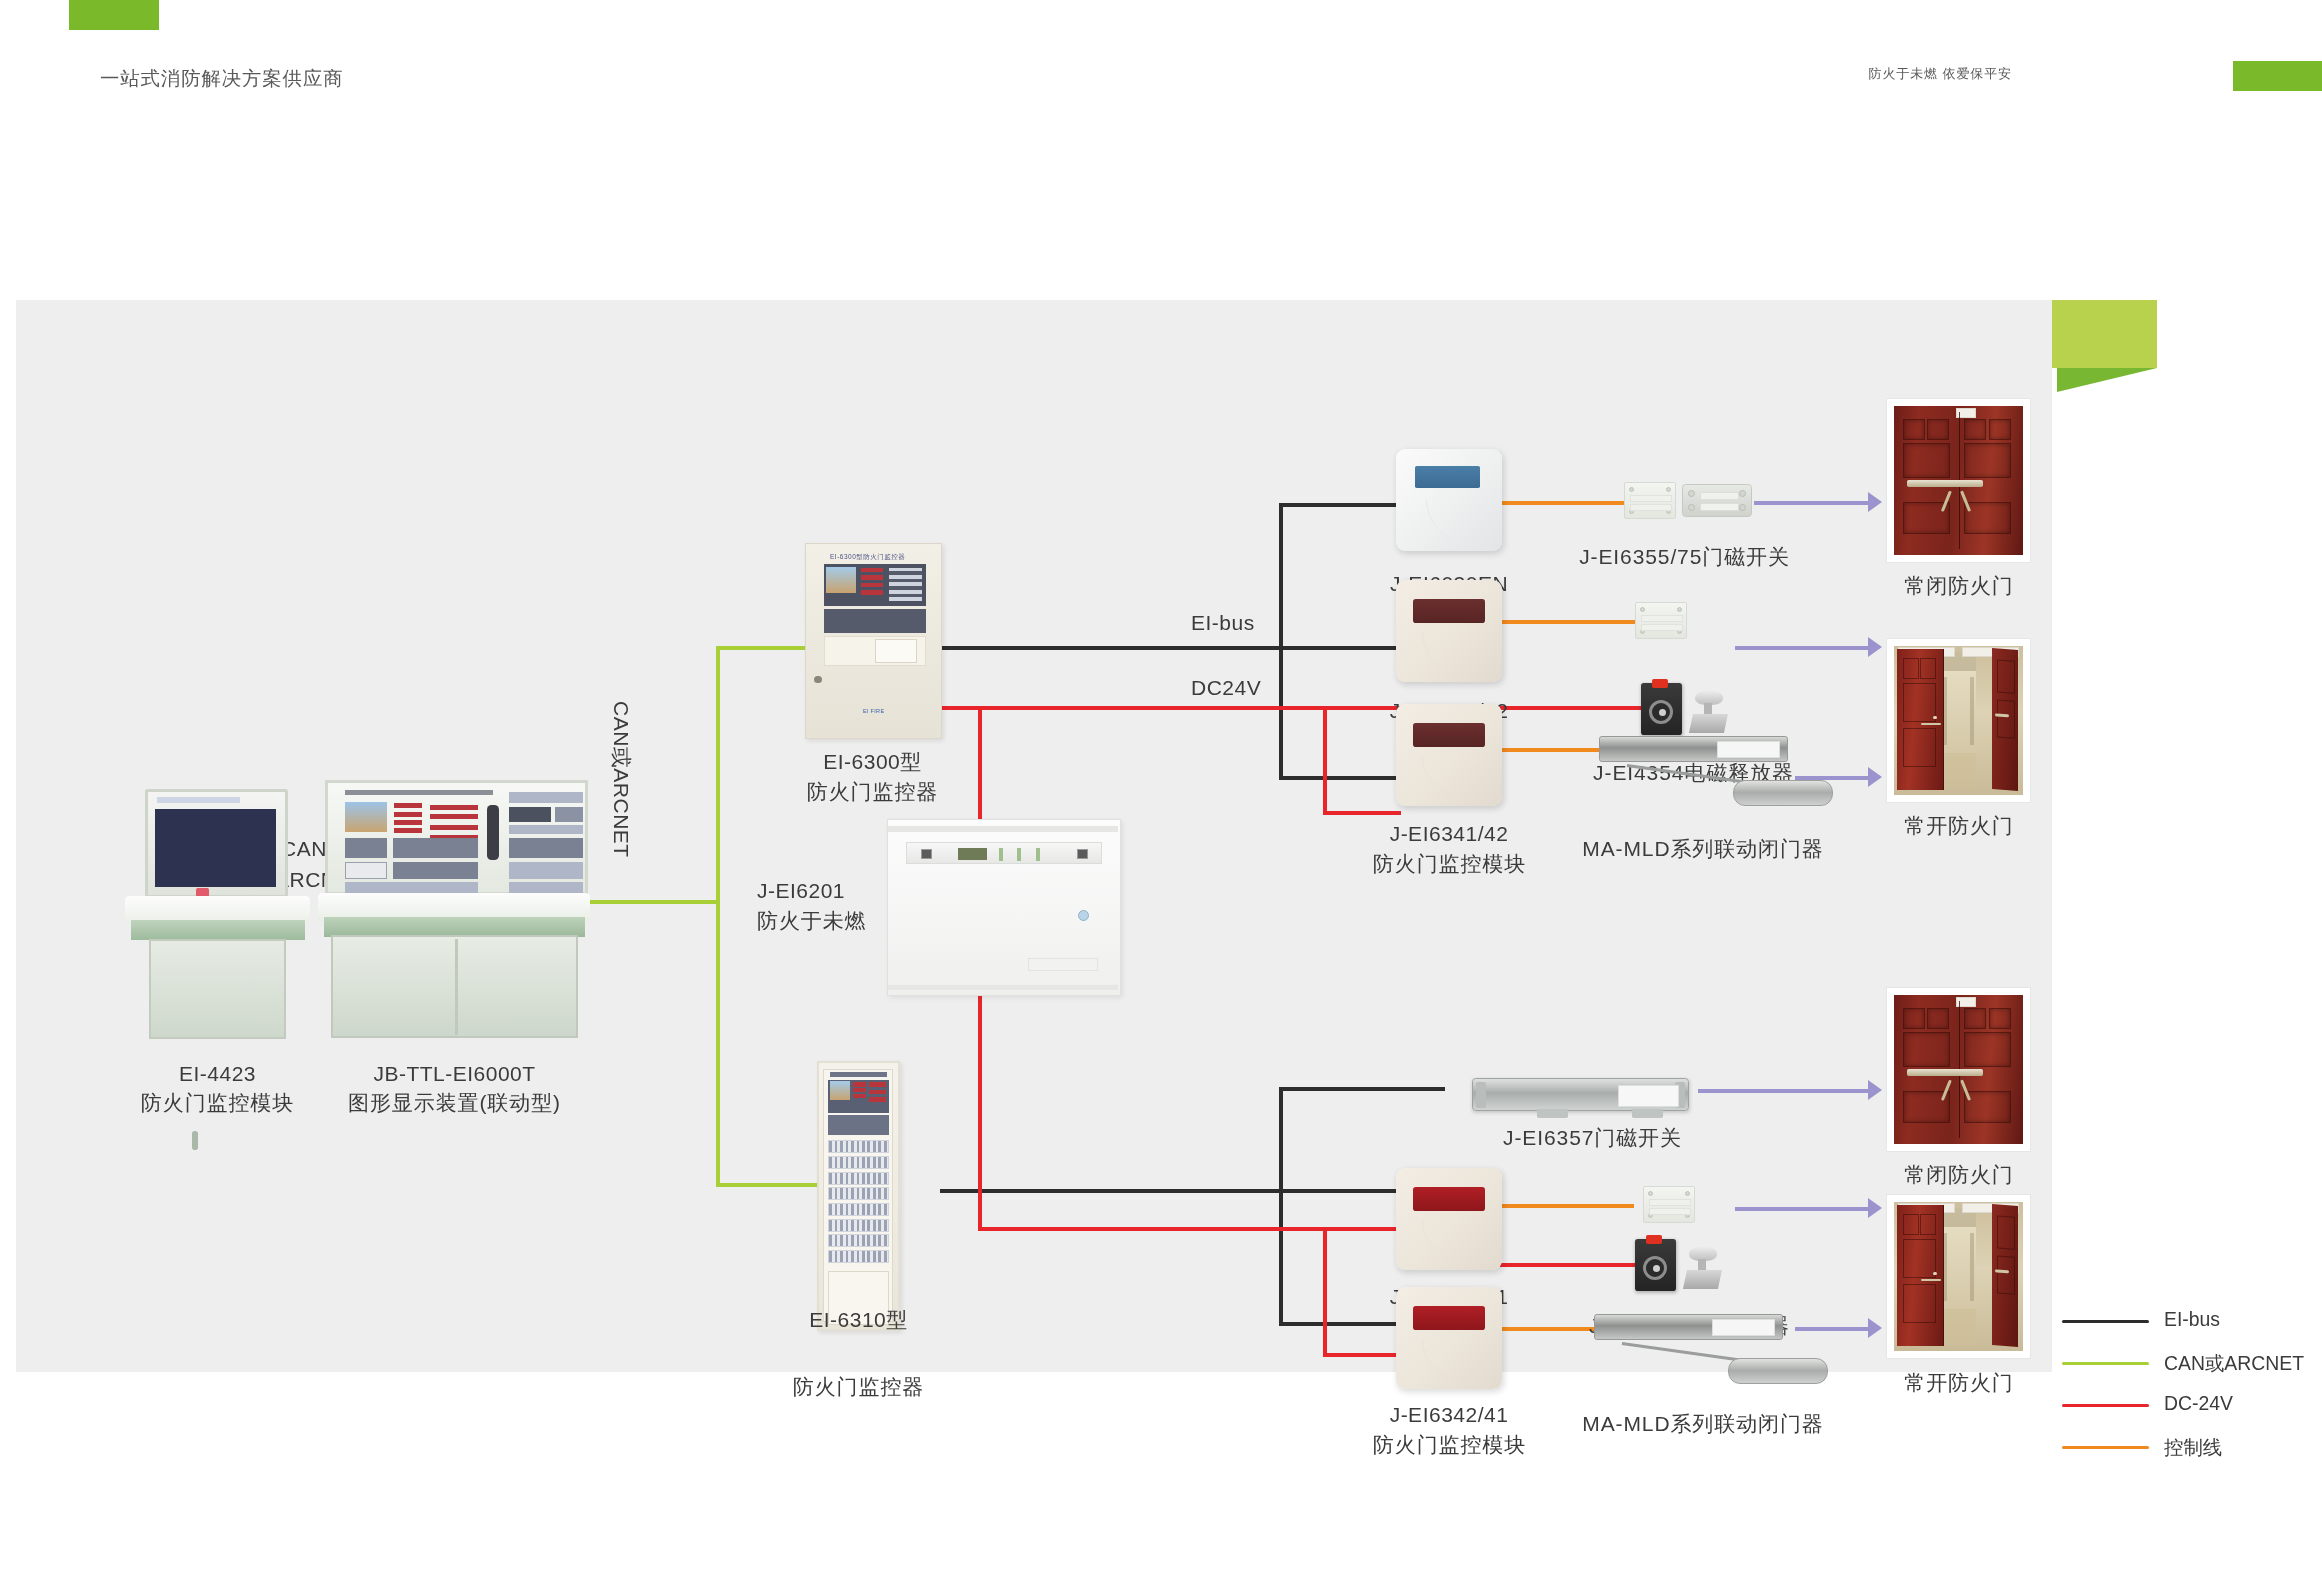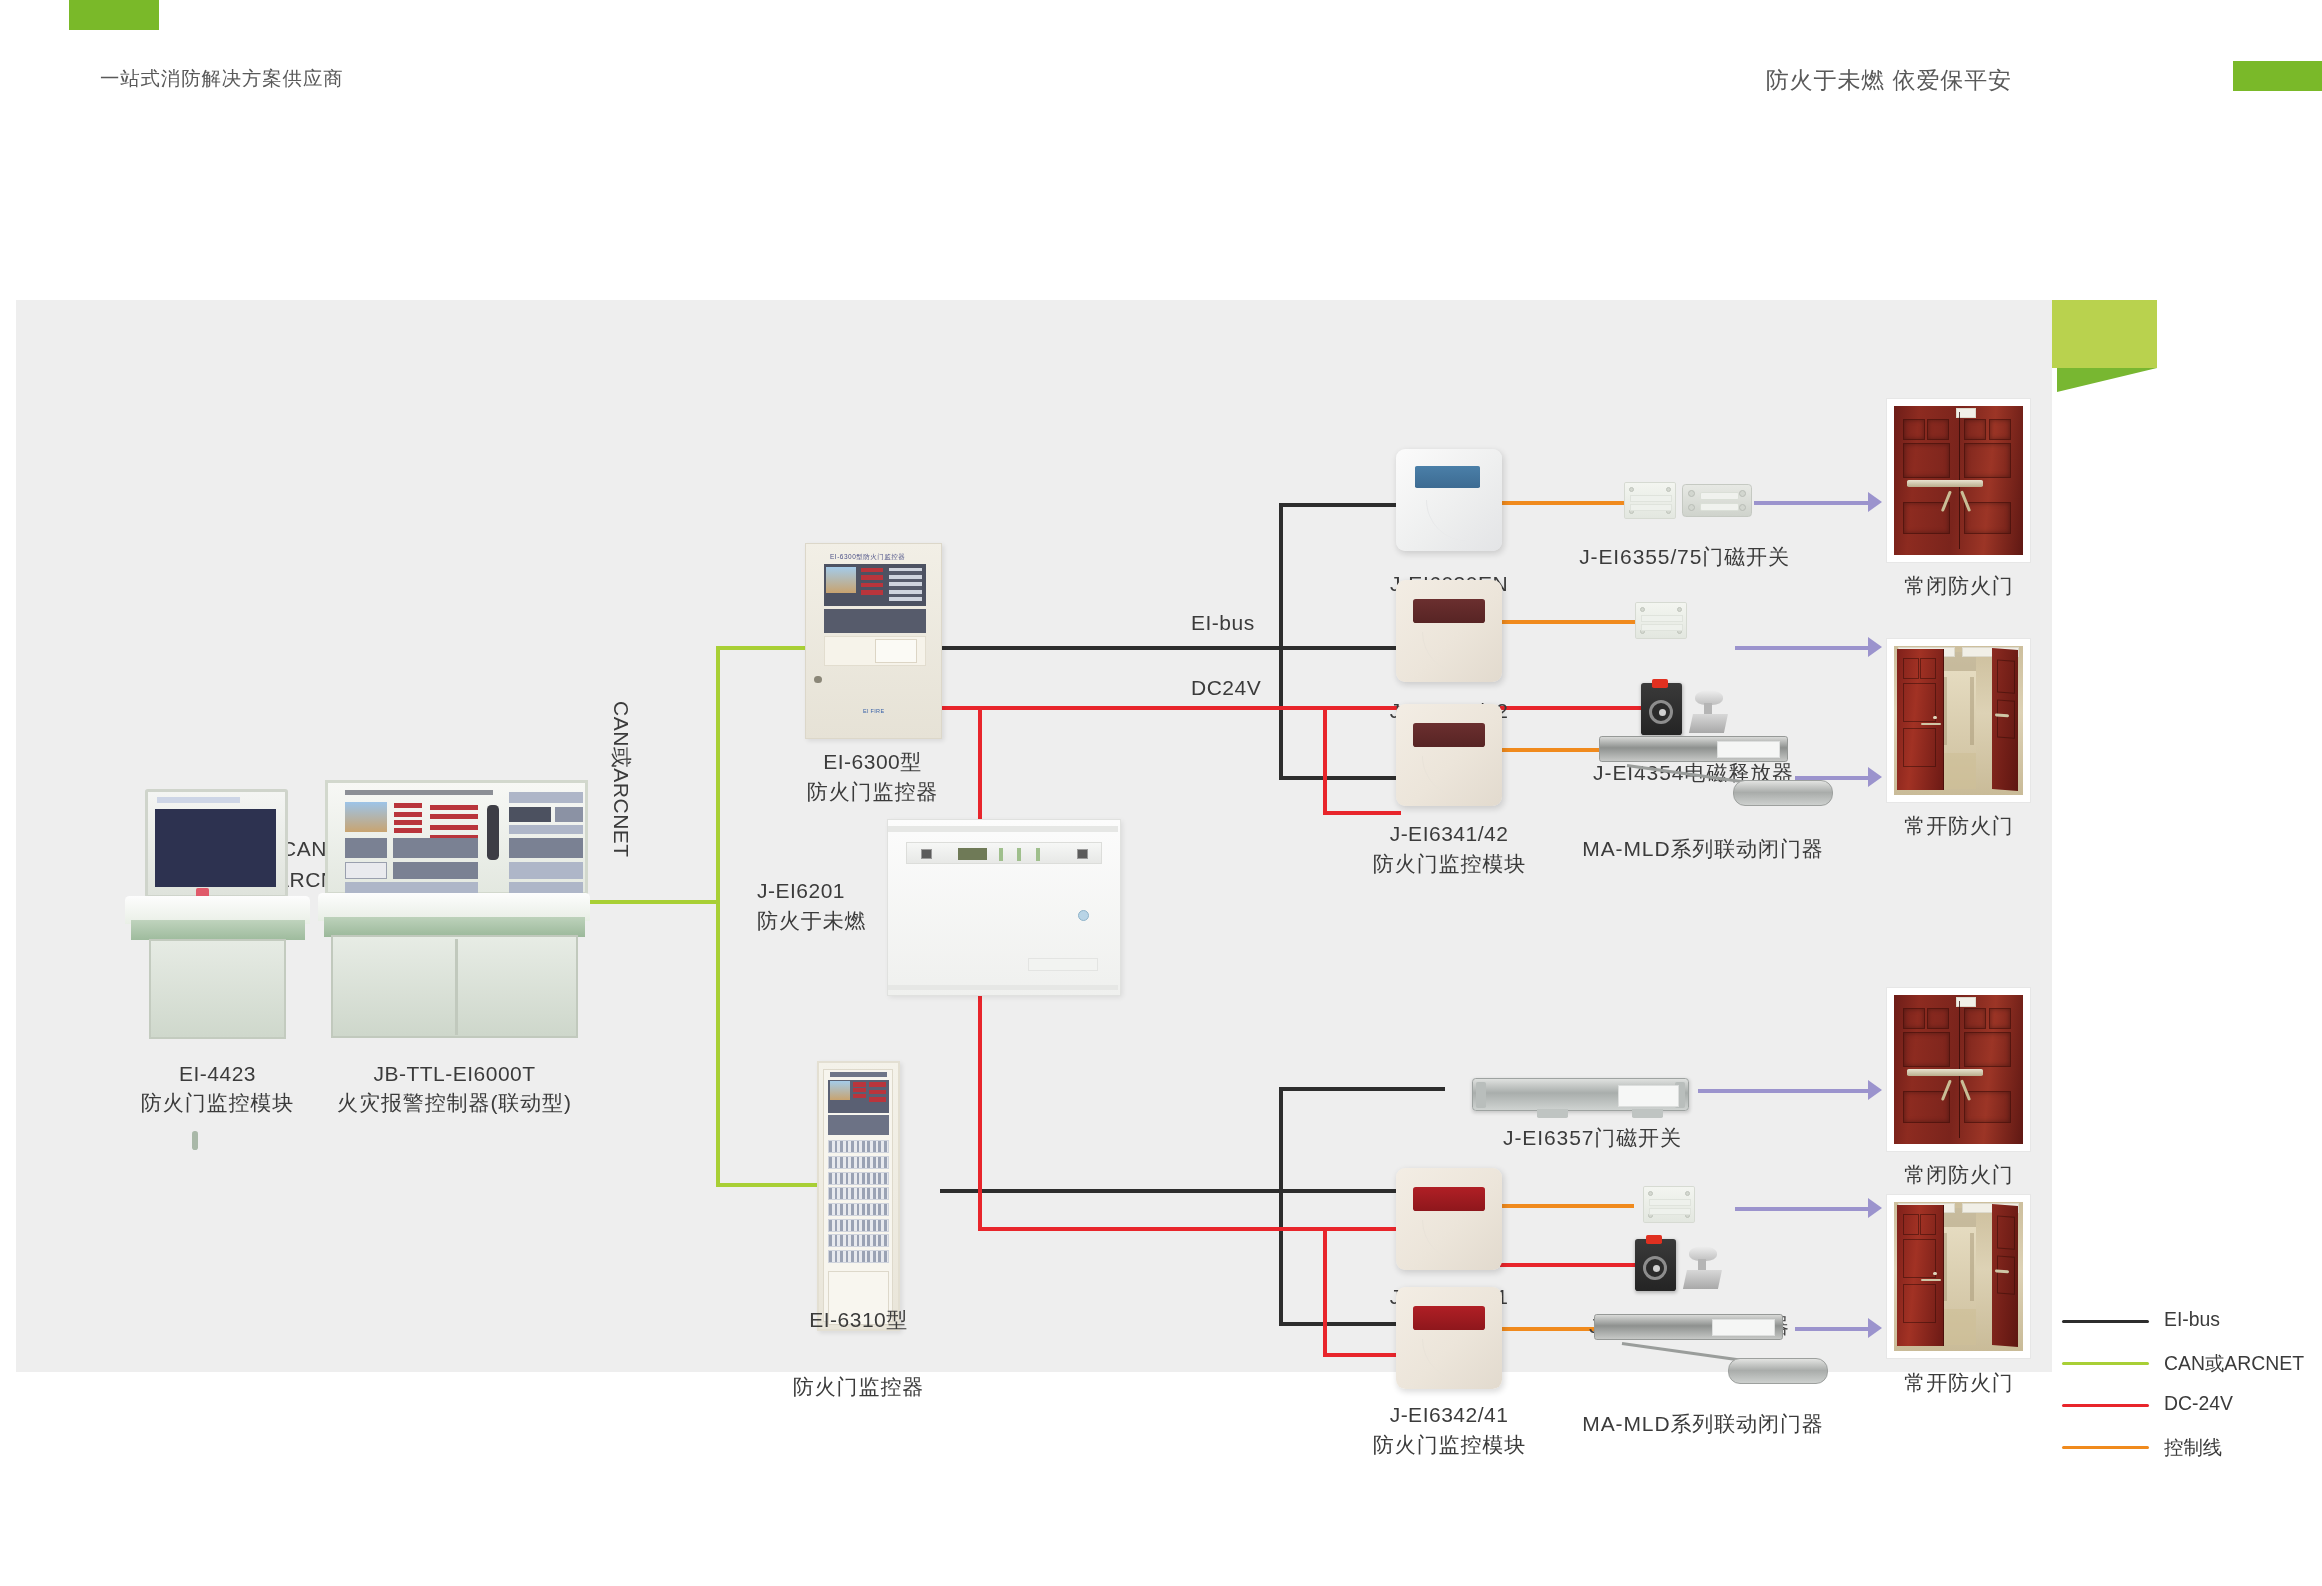--- a/index.html
+++ b/index.html
@@ -4,21 +4,21 @@
 <style>
   html,body{margin:0;padding:0;}
   body{
     width:2322px;height:1587px;
     background:#ffffff;
     font-family:"Liberation Sans","DejaVu Sans",sans-serif;
     overflow:hidden;position:relative;
   }
   #header-green-left{position:absolute;left:69px;top:0;width:90px;height:29.5px;background:#7ab929;}
   #header-tagline{position:absolute;left:100px;top:65px;font-size:19.4px;color:#595959;letter-spacing:0.9px;}
-  #header-slogan{position:absolute;right:310px;top:65px;font-size:23px;color:#595959;letter-spacing:0.9px;white-space:nowrap;}
+  #header-slogan{position:absolute;right:310px;top:65px;font-size:13px;color:#595959;letter-spacing:0.9px;white-space:nowrap;}
   #header-green-right{position:absolute;left:2233px;top:61px;width:89px;height:29.5px;background:#7ab929;}
 
   
   #diagram-panel{
     position:absolute;left:15.7px;top:300px;width:2036px;height:1072px;
     background:#eeeeee;
   }
   #title-banner{
     position:absolute;left:15.7px;top:300px;width:2141px;height:68px;
     background:#b9d24e;
@@ -332,21 +332,21 @@
     <div class="e6k-blk" style="left:181px;top:55px;width:74px;height:20px;"></div>
     <div class="e6k-key" style="left:181px;top:79px;width:74px;height:16.6px;"></div>
     <div class="e6k-key" style="left:181px;top:99px;width:74px;height:11px;"></div>
   </div>
   <div id="ei6000t-desk"></div>
   <div id="ei6000t-skirt"></div>
   <div id="ei6000t-cab"></div>
   <div id="ei6000t-div"></div>
 </div>
 <div class="lbl lbl-en" style="left:309px;top:1060px;width:291px;">JB-TTL-EI6000T</div>
-<div class="lbl lbl-cn" style="left:309px;top:1089px;width:291px;">火灾报警控制器(联动型)</div>
+<div class="lbl lbl-cn" style="left:309px;top:1089px;width:291px;">图形显示装置(联动型)</div>
 
 <div class="dev" id="dev-ei6300">
   <div id="ei6300-title">EI-6300型防火门监控器</div>
   <div id="ei6300-face">
     <div id="ei6300-lcd"></div>
     <div class="e6k-row" style="left:37px;top:3.7px;width:22px;"></div>
     <div class="e6k-row" style="left:37px;top:11px;width:22px;"></div>
     <div class="e6k-row" style="left:37px;top:18.5px;width:22px;"></div>
     <div class="e6k-row" style="left:37px;top:26px;width:22px;"></div>
     <div class="e6k-blk" style="left:65px;top:3.7px;width:33px;height:33px;background:repeating-linear-gradient(0deg,#cfd4de 0 3.7px,#565b6b 3.7px 7.4px);"></div>

